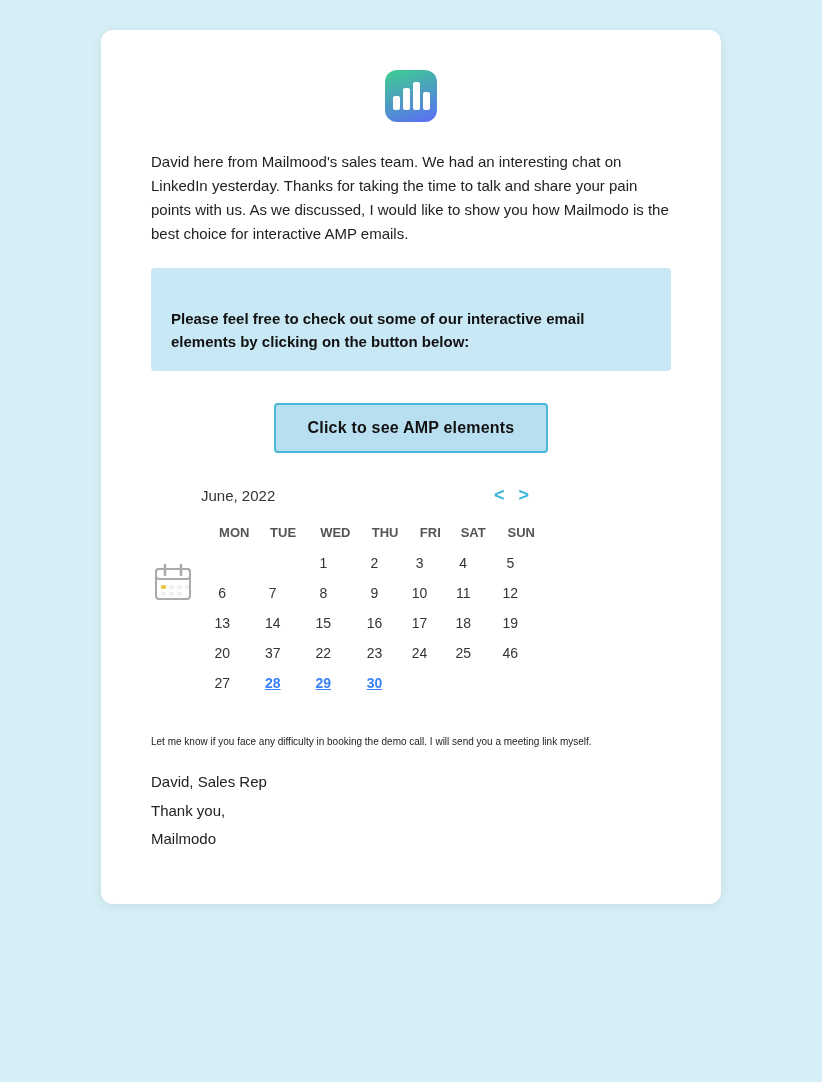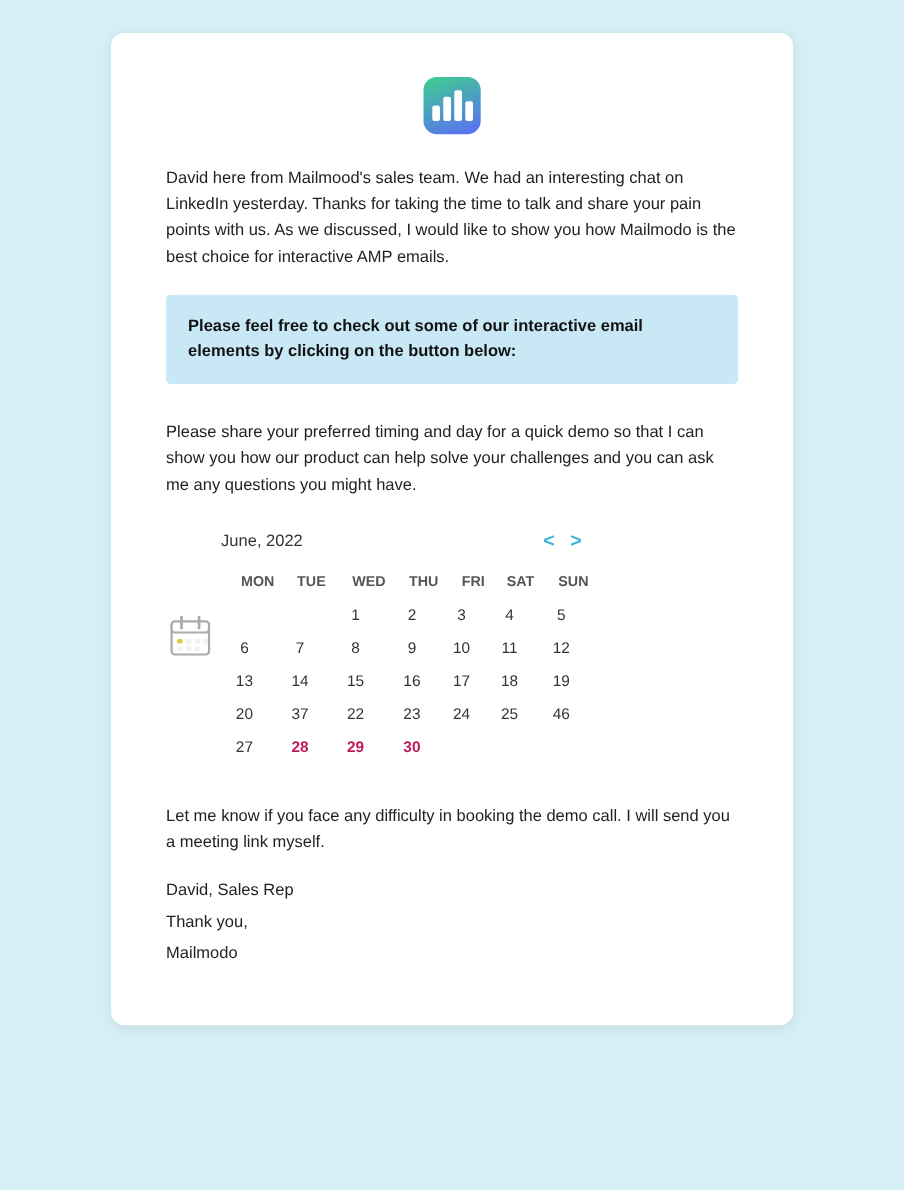--- a/index.html
+++ b/index.html
@@ -62,20 +62,21 @@
       border-left: none;
       border-radius: 4px;
       padding: 18px 20px;
       margin-bottom: 32px;
     }
     .highlight-box p {
       font-weight: bold;
       font-size: 15px;
       line-height: 1.5;
       color: #111;
+      margin-top: 22px;
     }
     .cta-wrap {
       display: flex;
       justify-content: center;
       margin-bottom: 32px;
     }
     .cta-button {
       background: #b8dff0;
       border: 2px solid #4ab8d8;
       color: #111;
@@ -141,26 +142,27 @@
       text-align: right;
       padding: 5px 0 8px 0;
     }
     .cal-grid td {
       text-align: center;
       padding: 7px 4px;
       font-size: 14px;
       color: #333;
     }
     .cal-grid td.highlighted {
-      color: #be185d;
-      font-weight: bold;
+      color: #3b82f6;
+      font-weight: bold;
+      text-decoration: underline;
     }
     .footer-text {
       line-height: 1.6;
-      font-size: 15px;
+      font-size: 10px;
       margin-bottom: 18px;
       color: #222;
     }
     .sign-off {
       line-height: 1.9;
       font-size: 15px;
       color: #222;
     }
   </style>
 </head>
@@ -179,22 +181,24 @@
     </div>
   </div>
 
 
   <p class="body-text">David here from Mailmood's sales team. We had an interesting chat on LinkedIn yesterday. Thanks for taking the time to talk and share your pain points with us. As we discussed, I would like to show you how Mailmodo is the best choice for interactive AMP emails.</p>
 
   <div class="highlight-box">
     <p>Please feel free to check out some of our interactive email elements by clicking on the button below:</p>
   </div>
 
-
-  <p class="timing-text">Please share your preferred timing and day for a quick demo so that I can show you how our product can help solve your challenges and you can ask me any questions you might have.</p>
+  <div class="cta-wrap">
+    <button class="cta-button">Click to see AMP elements</button>
+  </div>
+
 
   <div class="calendar-section">
 
     <div class="calendar-icon-wrap">
       <svg class="calendar-icon" viewBox="0 0 44 44" fill="none" xmlns="http://www.w3.org/2000/svg">
         <rect x="5" y="8" width="34" height="30" rx="3" stroke="#aaa" stroke-width="2" fill="white"></rect>
         <rect x="5" y="8" width="34" height="10" rx="3" fill="white" stroke="#aaa" stroke-width="2"></rect>
         <line x1="14" y1="4" x2="14" y2="14" stroke="#aaa" stroke-width="2.5" stroke-linecap="round"></line>
         <line x1="30" y1="4" x2="30" y2="14" stroke="#aaa" stroke-width="2.5" stroke-linecap="round"></line>
 

